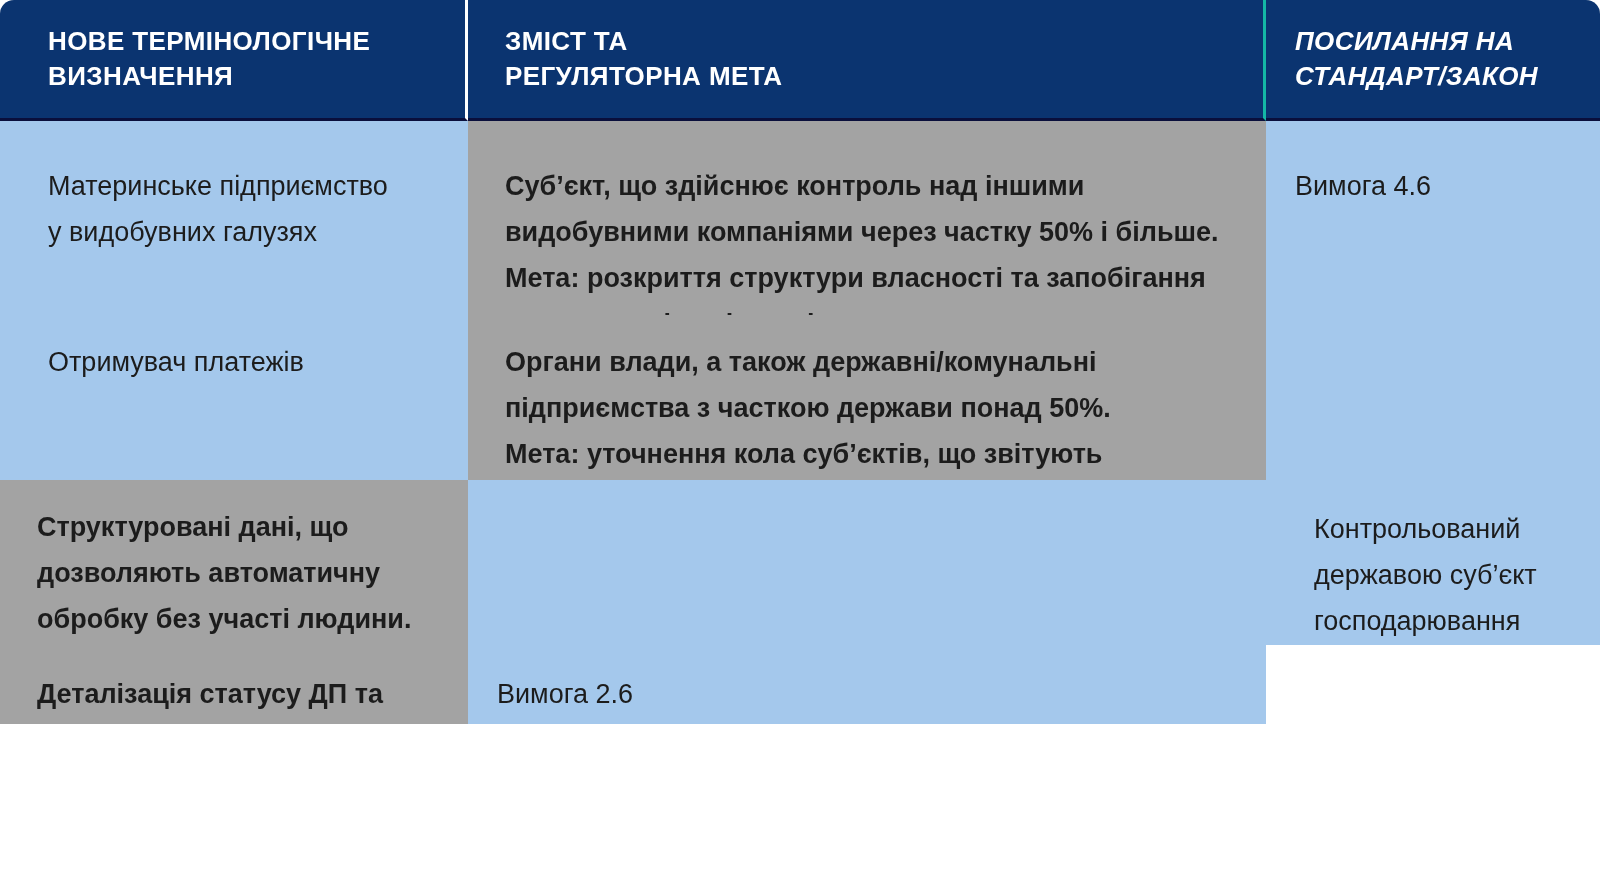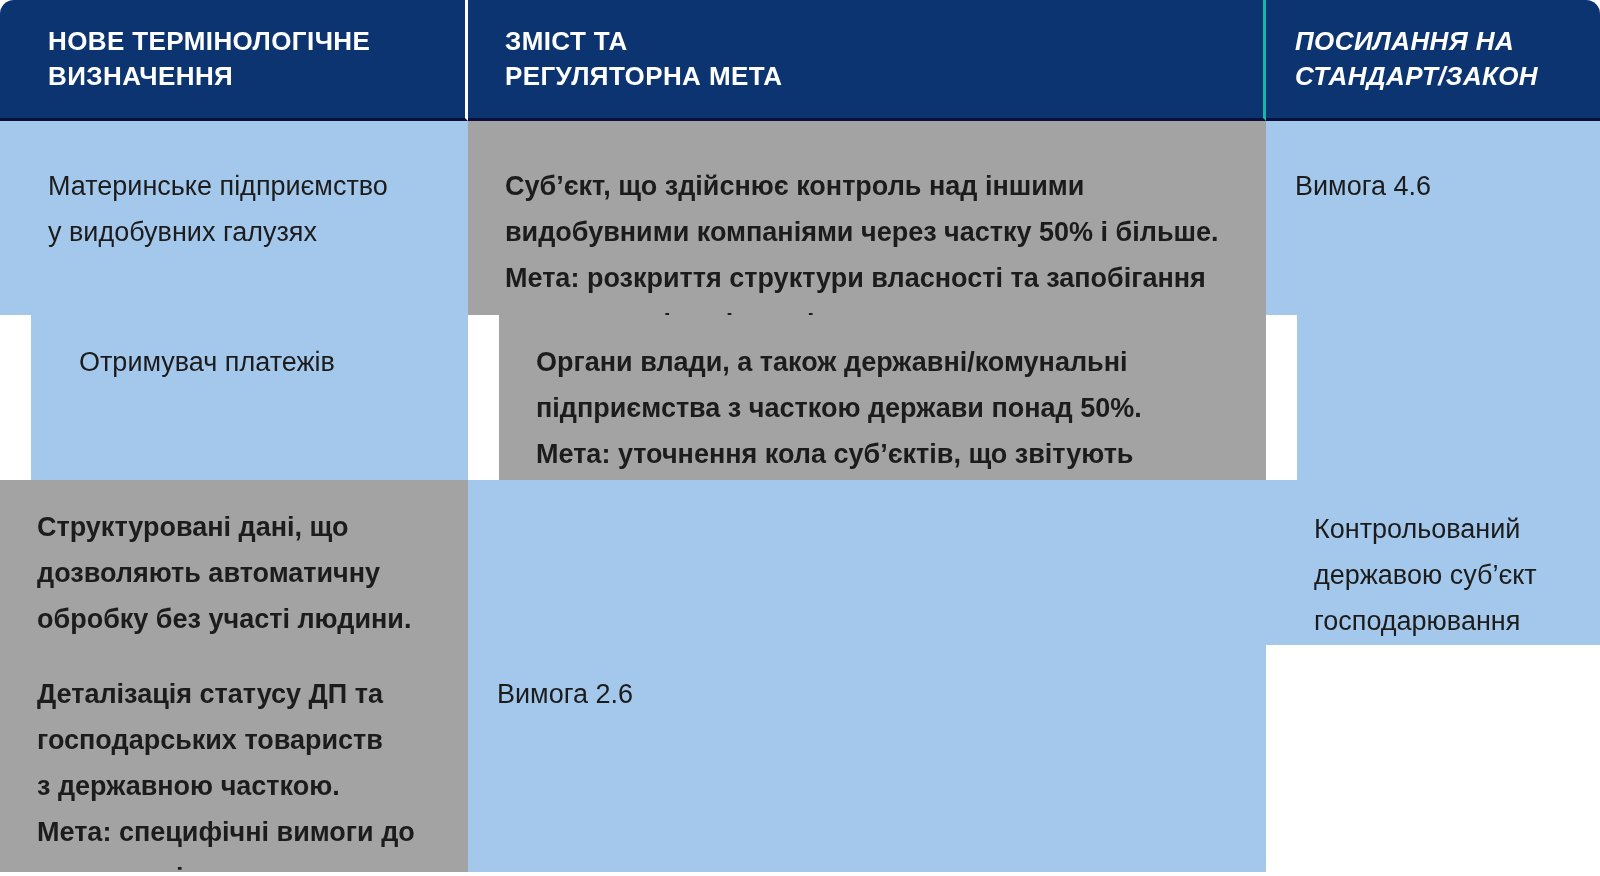--- a/index.html
+++ b/index.html
@@ -1,19 +1,19 @@
 <!DOCTYPE html>
 <html><head>
 <meta charset="utf-8">
 <style>
   html,body{margin:0;padding:0;background:#ffffff;}
   body{font-family:"Liberation Sans","DejaVu Sans",sans-serif;}
   .canvas{width:1600px;height:876px;background:#ffffff;overflow:hidden;position:relative;}
   .table{
-    width:1600px;height:872px;
+    width:1600px;height:724px;
     display:grid;
     grid-template-columns:468px 798px 334px;
     grid-template-rows:121px 194px 165px 165px 1fr;
     border-radius:14px 14px 0 0;
     overflow:hidden;
   }
   
   .th{
     background:#0b3470;
     color:#ffffff;
@@ -35,21 +35,21 @@
     color:#1c1c1c;
     white-space:pre-line;
   }
   .col-a{background:#a4c8ec;}
   .col-b{background:#a3a3a3;font-weight:bold;}
   .td.c1{padding-left:48px;padding-right:24px;}
   .td.c2{padding-left:37px;padding-right:28px;}
   .td.c3{padding-left:29px;padding-right:16px;}
   
   .pt-r1{padding-top:42px;}
-  .pt-r2{padding-top:24px;margin-left:31px;}
+  .pt-r2{padding-top:24px;}
   .pt-r3{padding-top:24px;}
   .pt-r4{padding-top:26px;}
 </style>
 </head>
 <body>
 
 <div class="canvas">
   <div class="table">
 
     <div class="th c1">НОВЕ ТЕРМІНОЛОГІЧНЕ

